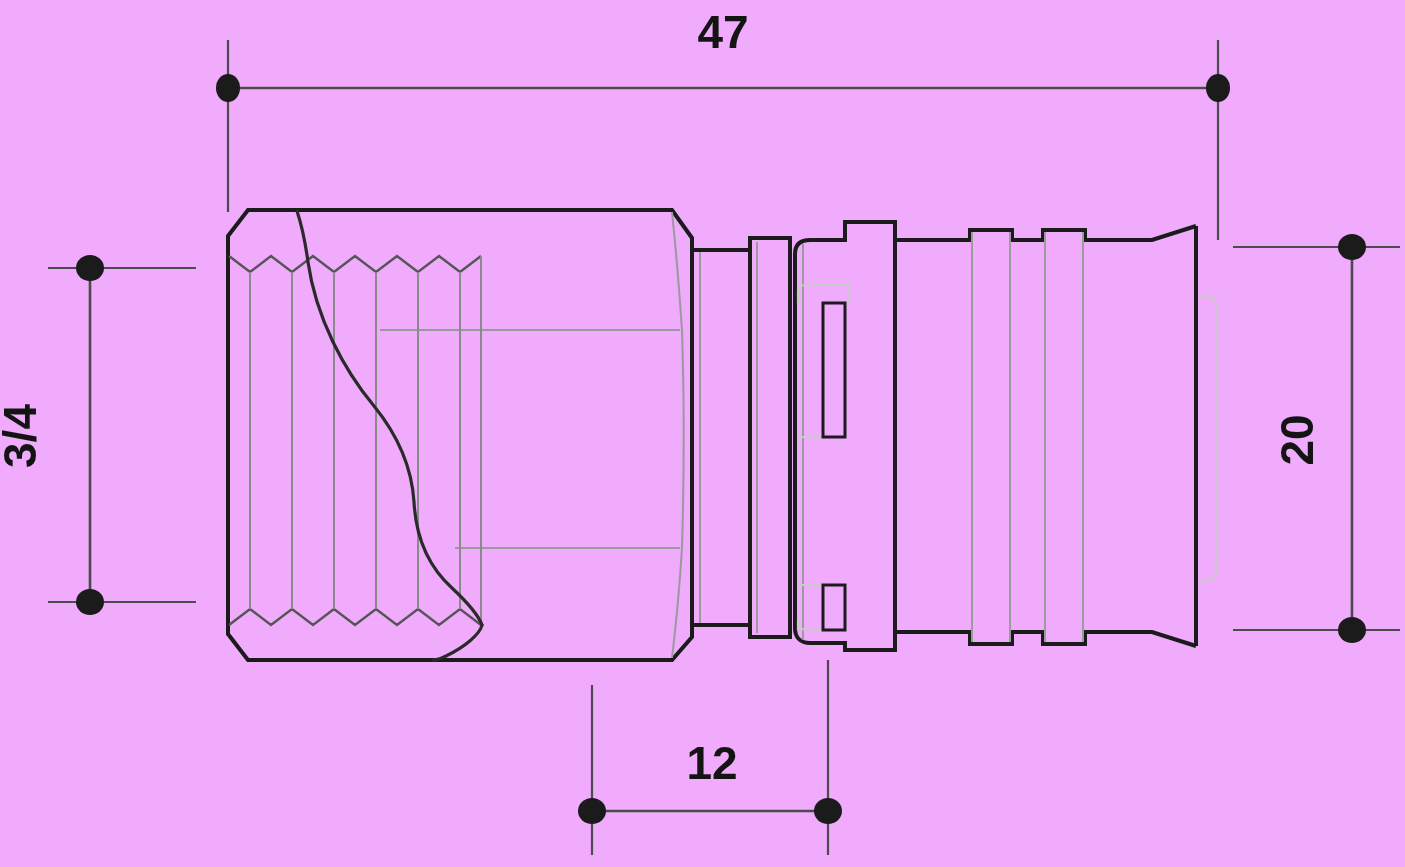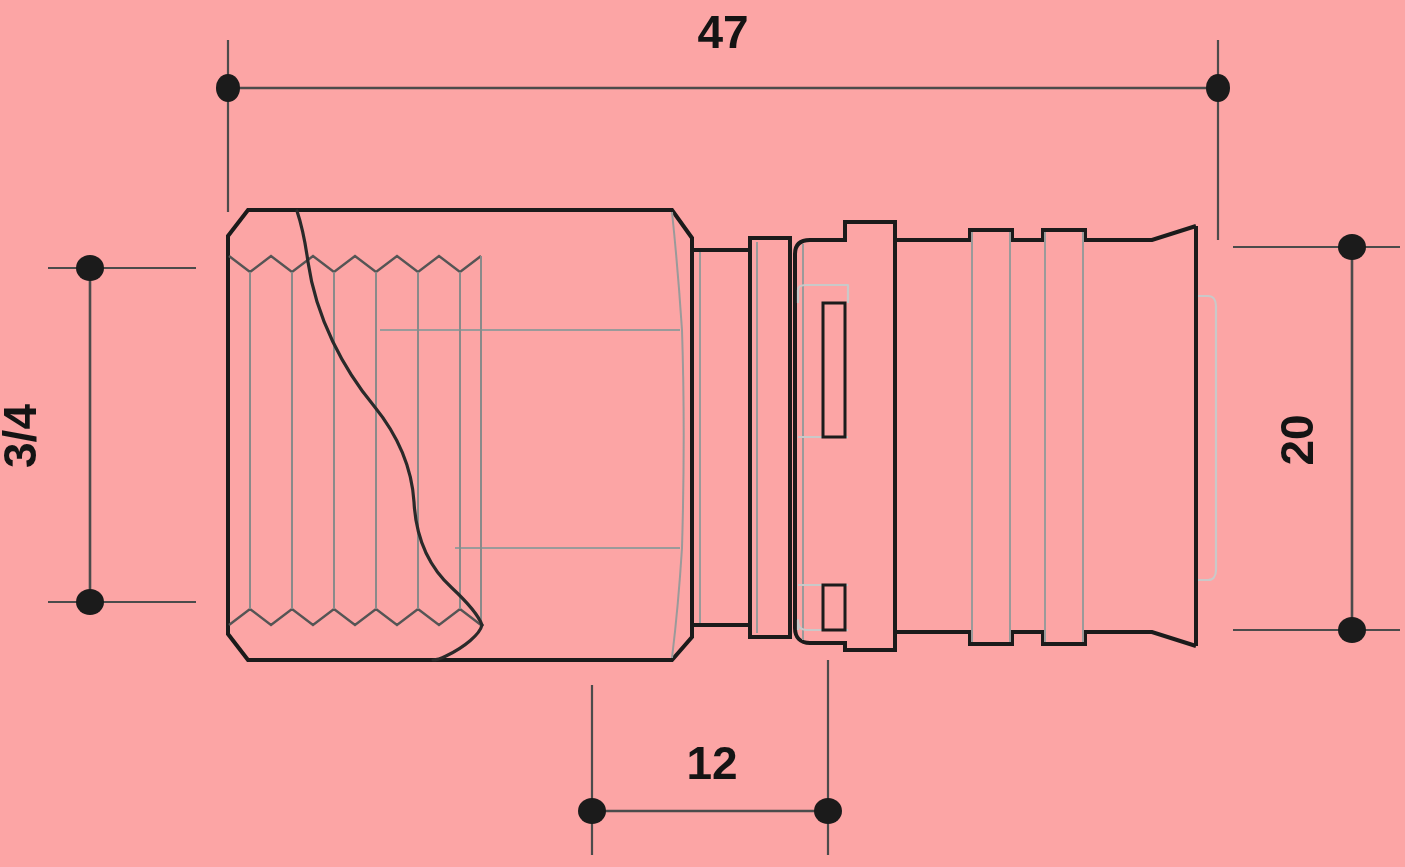--- a/index.html
+++ b/index.html
@@ -10,21 +10,21 @@
   body {
     width: 1405px;
     height: 867px;
     font-family: "Liberation Sans", sans-serif;
     overflow: hidden;
   }
   #drawing-root {
     position: relative;
     width: 1405px;
     height: 867px;
-    background: #fca5a5;
+    background: #f0abfc;
   }
   svg.drawing {
     display: block;
     width: 1405px;
     height: 867px;
   }
   .part-outline {
     fill: none;
     stroke: #1b1b1b;
     stroke-width: 4;

